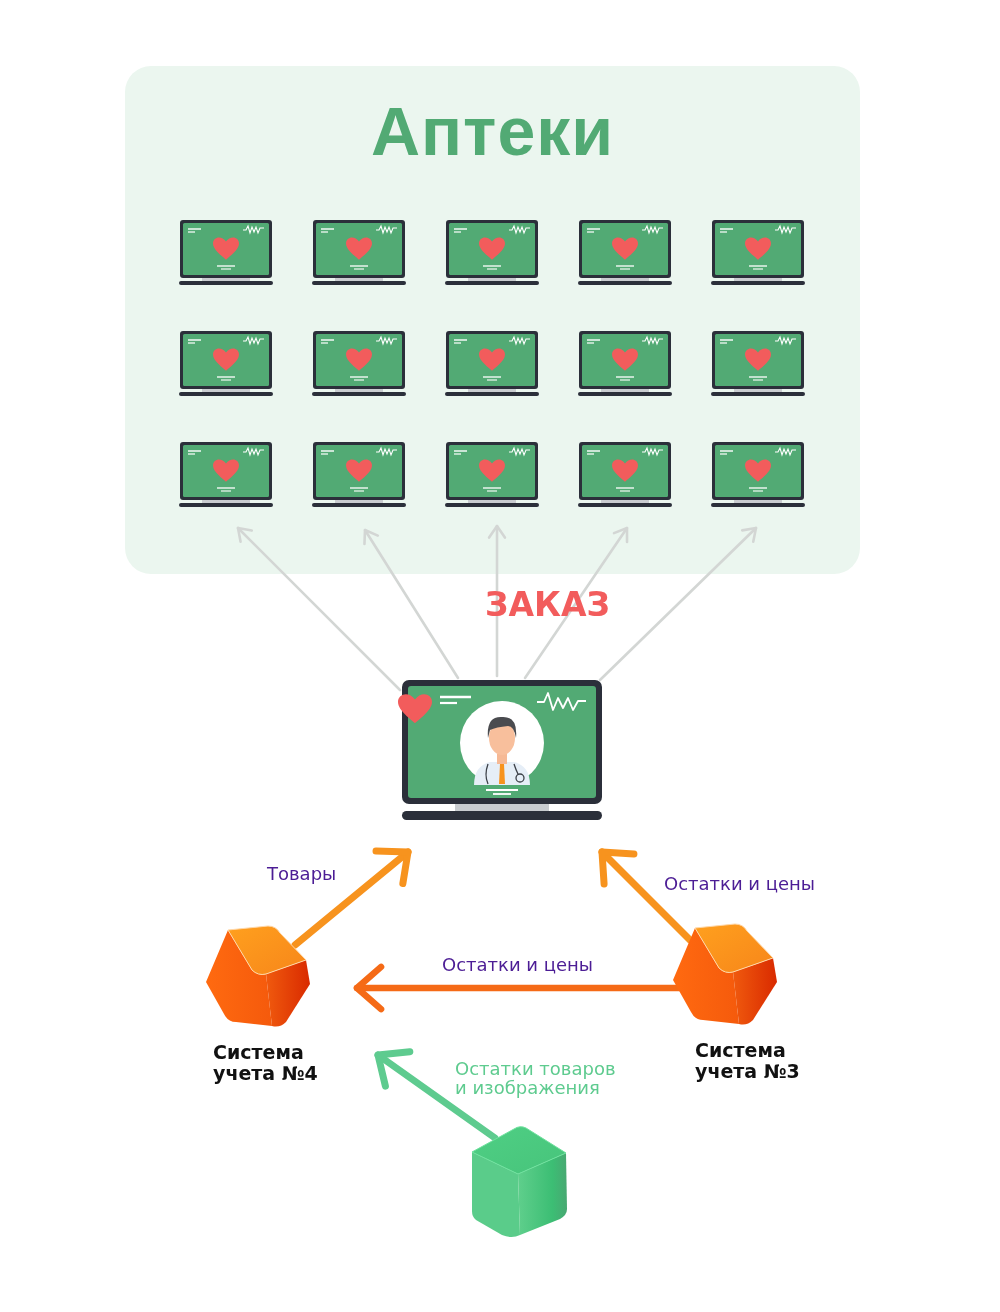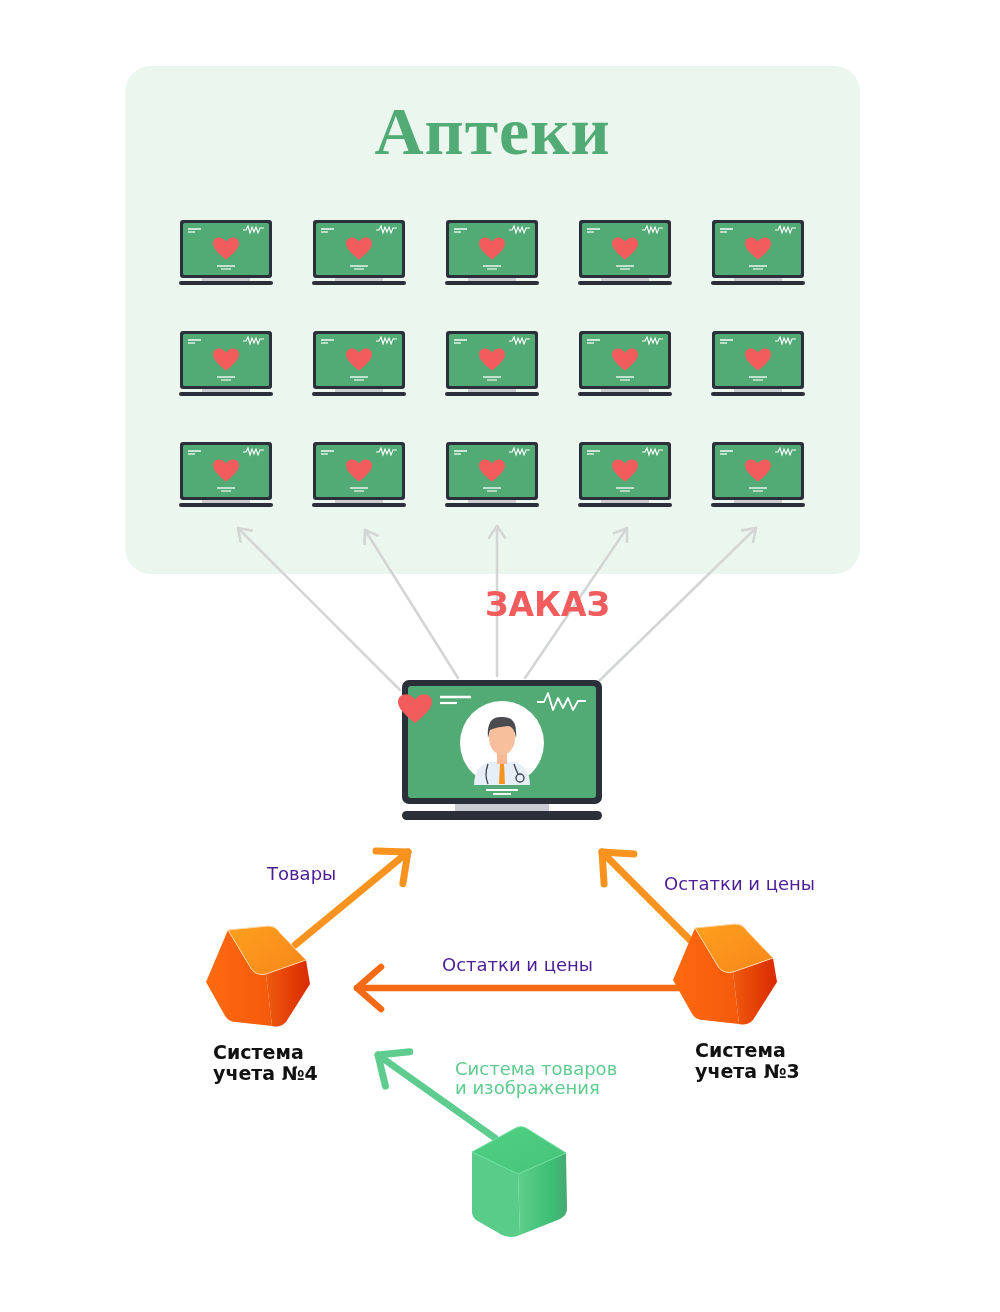--- a/index.html
+++ b/index.html
@@ -1,19 +1,19 @@
 <!DOCTYPE html>
 <html><head>
 <meta charset="utf-8">
 <style>
   html,body{margin:0;padding:0;background:#ffffff;}
   body{width:1000px;height:1312px;position:relative;overflow:hidden;font-family:"DejaVu Sans",sans-serif;}
   #stage{position:absolute;left:0;top:0;width:1000px;height:1312px;}
   .panel{position:absolute;left:125px;top:66px;width:735px;height:508px;background:#ebf6ef;border-radius:26px;}
-  .title{position:absolute;left:125px;top:92px;width:735px;text-align:center;font-family:Liberation Serif, serif;font-weight:bold;font-size:68px;color:#52aa74;letter-spacing:1px;}
+  .title{position:absolute;left:125px;top:92px;width:735px;text-align:center;font-family:Liberation Sans, sans-serif;font-weight:bold;font-size:68px;color:#52aa74;letter-spacing:1px;}
   .order{position:absolute;left:390px;top:585px;width:220px;text-align:right;font-family:"DejaVu Sans",sans-serif;font-weight:bold;font-size:33px;color:#f25c5c;}
   .lbl{position:absolute;font-family:"DejaVu Sans",sans-serif;font-size:18px;white-space:nowrap;}
   .lbl.orange{color:#4c1d95;}
   .lbl.green{color:#5ecb8f;line-height:19px;}
   .sys{position:absolute;font-family:"DejaVu Sans",sans-serif;font-weight:bold;font-size:19px;color:#111;line-height:21px;}
   svg{position:absolute;left:0;top:0;}
 </style>
 </head>
 <body>
 
@@ -374,21 +374,21 @@
         </g>
       </g>
   </svg>
 
   <div class="order">ЗАКАЗ</div>
 
   <div class="lbl orange" style="left:267px;top:863px;">Товары</div>
   <div class="lbl orange" style="left:664px;top:873px;">Остатки и цены</div>
   <div class="lbl orange" style="left:442px;top:954px;">Остатки и цены</div>
   <div class="lbl green" style="left:455px;top:1059px;">
-    <div>Система товаров</div>
+    <div>Остатки товаров</div>
     <div>и изображения</div>
   </div>
 
   <div class="sys" style="left:213px;top:1042px;">
     <div>Система</div>
     <div>учета №4</div>
   </div>
   <div class="sys" style="left:695px;top:1040px;">
     <div>Система</div>
     <div>учета №3</div>

